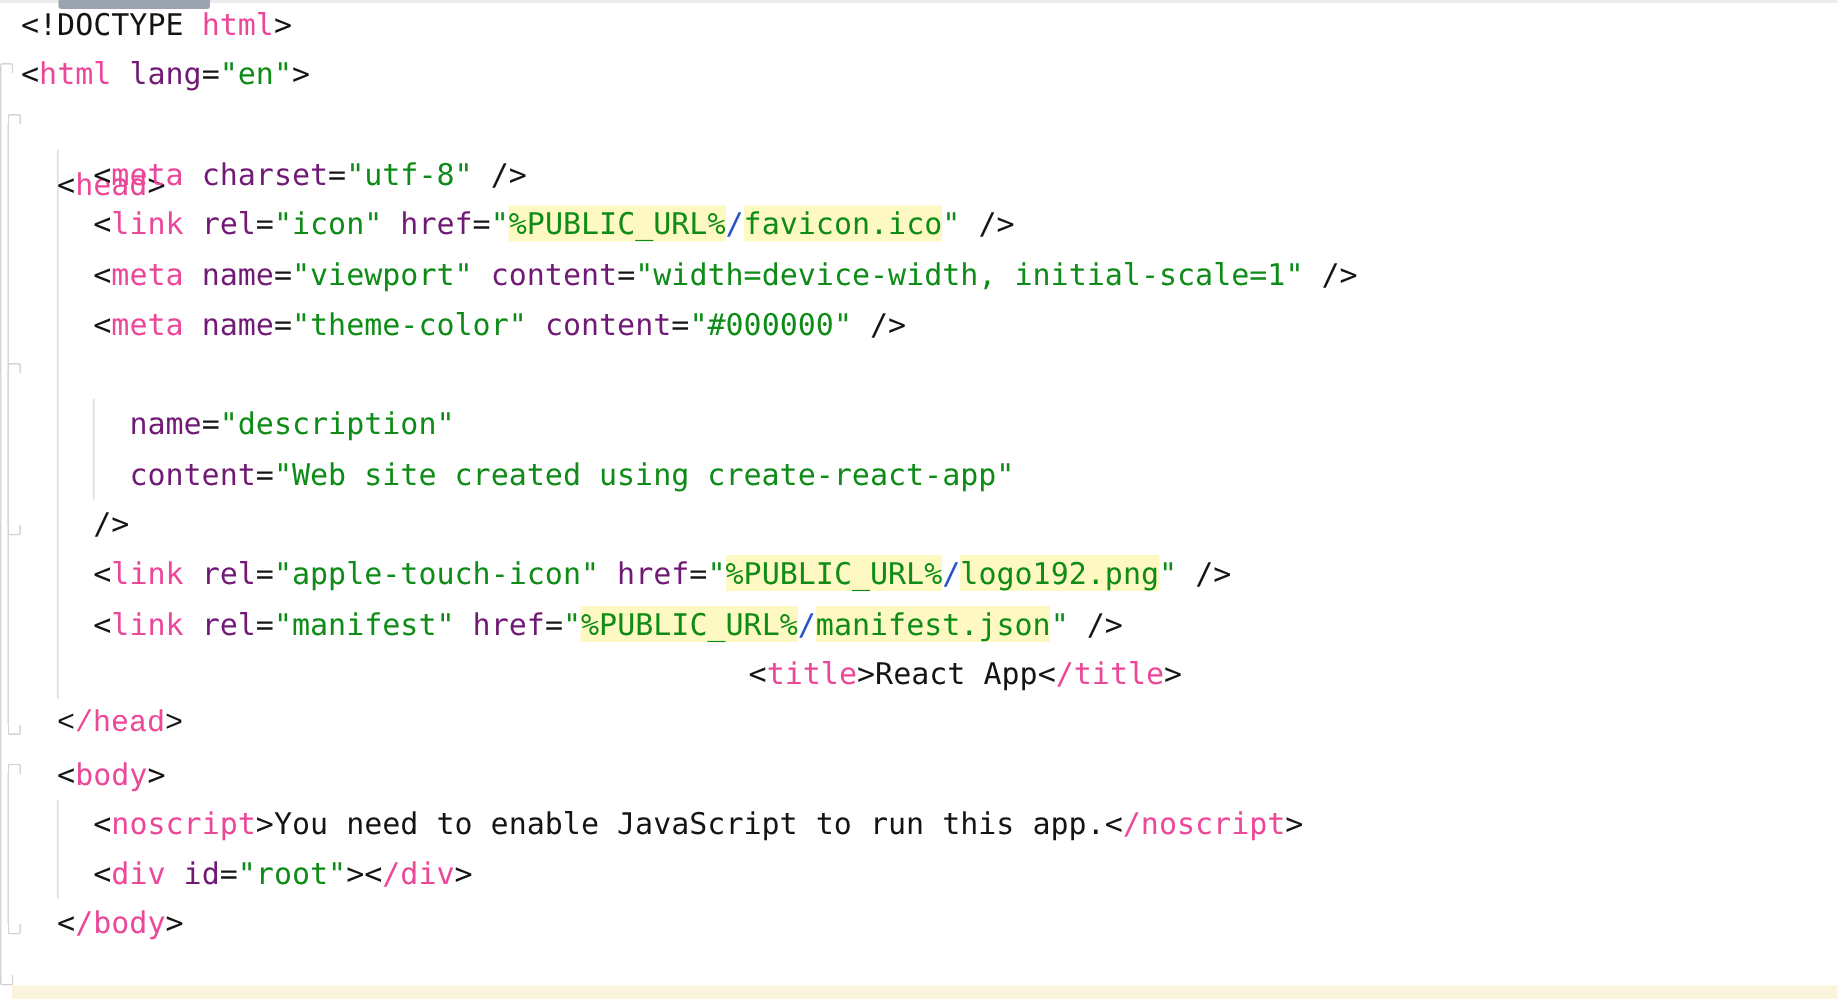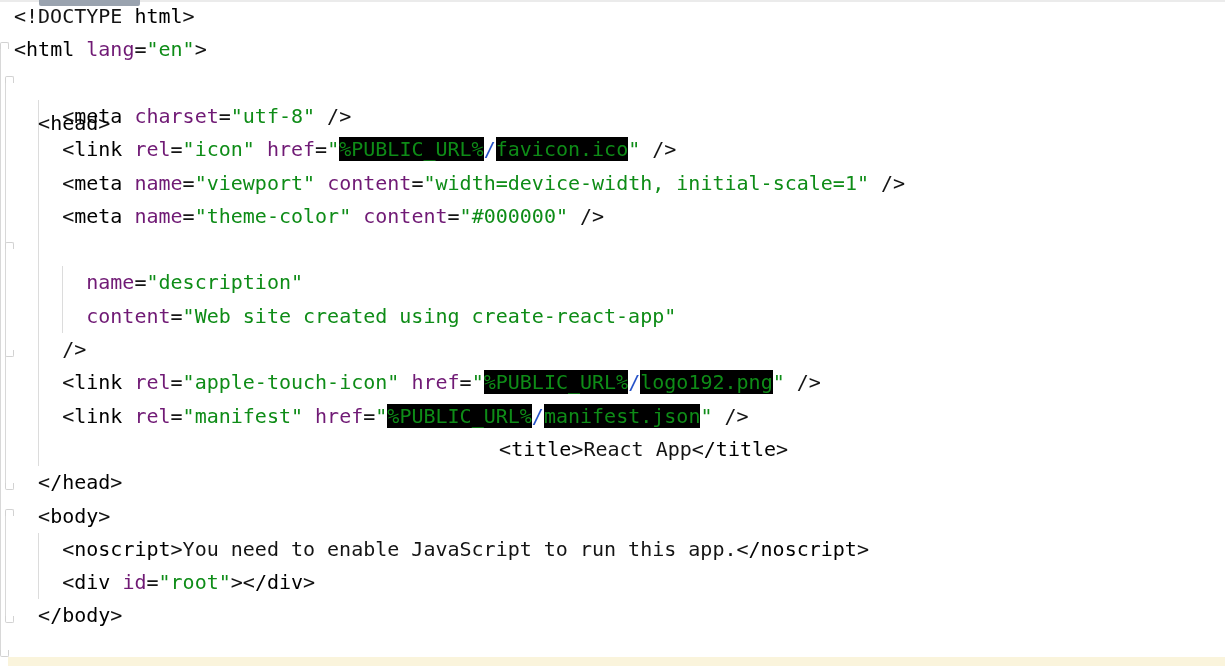--- a/index.html
+++ b/index.html
@@ -12,24 +12,24 @@
     font-size:20px;
   }
   .lines-layer{position:absolute;top:0;left:0;width:100%;height:100%;}
   .code-line{
     position:absolute;
     left:14px;right:0;
     height:33.3px;line-height:33.3px;
     white-space:pre;
   }
   .tk-pln{color:#141414;}
-  .tk-tag{color:#000000;}
+  .tk-tag{color:#ec4899;}
   .tk-att{color:#701a75;}
   .tk-str{color:#0e8c17;}
-  .tk-inj{color:#0e8c17;background:#000000;}
+  .tk-inj{color:#0e8c17;background:#fef9c3;}
   .tk-sl{color:#2653c9;}
   .indent-guide{position:absolute;width:1px;background:#dcdcdc;}
   .fold-stem{position:absolute;width:1px;background:#d8d8d8;}
   .fold-cap{position:absolute;width:9px;height:7px;background:#ffffff;box-sizing:border-box;}
   .fold-cap.start{border:1px solid #d2d2d2;border-bottom:none;border-radius:2px 2px 0 0;}
   .fold-cap.end{border:1px solid #d2d2d2;border-top:none;border-radius:0 0 2px 2px;}
   .hscroll-track{position:absolute;top:0;left:0;width:100%;height:2px;background:#ebebeb;}
   .hscroll-thumb{position:absolute;top:0;left:39px;width:101px;height:6px;background:#9aa3af;border-radius:0 0 2px 2px;}
   .bottom-strip{position:absolute;left:8px;right:0;bottom:0;height:9px;background:#faf4dc;}
 </style>
@@ -65,21 +65,21 @@
       <div class="code-line" style="top: 99.9px;"><span class="tk-pln">    &lt;</span><span class="tk-tag">meta</span><span class="tk-pln"> </span><span class="tk-att">charset</span><span class="tk-pln">=</span><span class="tk-str">"utf-8"</span><span class="tk-pln"> /&gt;</span></div>
       <div class="code-line" style="top: 133.2px;"><span class="tk-pln">    &lt;</span><span class="tk-tag">link</span><span class="tk-pln"> </span><span class="tk-att">rel</span><span class="tk-pln">=</span><span class="tk-str">"icon"</span><span class="tk-pln"> </span><span class="tk-att">href</span><span class="tk-pln">=</span><span class="tk-str">"</span><span class="tk-inj">%PUBLIC_URL%</span><span class="tk-sl">/</span><span class="tk-inj">favicon.ico</span><span class="tk-str">"</span><span class="tk-pln"> /&gt;</span></div>
       <div class="code-line" style="top: 166.5px;"><span class="tk-pln">    &lt;</span><span class="tk-tag">meta</span><span class="tk-pln"> </span><span class="tk-att">name</span><span class="tk-pln">=</span><span class="tk-str">"viewport"</span><span class="tk-pln"> </span><span class="tk-att">content</span><span class="tk-pln">=</span><span class="tk-str">"width=device-width, initial-scale=1"</span><span class="tk-pln"> /&gt;</span></div>
       <div class="code-line" style="top: 199.8px;"><span class="tk-pln">    &lt;</span><span class="tk-tag">meta</span><span class="tk-pln"> </span><span class="tk-att">name</span><span class="tk-pln">=</span><span class="tk-str">"theme-color"</span><span class="tk-pln"> </span><span class="tk-att">content</span><span class="tk-pln">=</span><span class="tk-str">"#000000"</span><span class="tk-pln"> /&gt;</span></div>
       <div class="code-line" style="top: 266.4px;"><span class="tk-pln">      </span><span class="tk-att">name</span><span class="tk-pln">=</span><span class="tk-str">"description"</span></div>
       <div class="code-line" style="top: 299.7px;"><span class="tk-pln">      </span><span class="tk-att">content</span><span class="tk-pln">=</span><span class="tk-str">"Web site created using create-react-app"</span></div>
       <div class="code-line" style="top: 333px;"><span class="tk-pln">    /&gt;</span></div>
       <div class="code-line" style="top: 366.3px;"><span class="tk-pln">    &lt;</span><span class="tk-tag">link</span><span class="tk-pln"> </span><span class="tk-att">rel</span><span class="tk-pln">=</span><span class="tk-str">"apple-touch-icon"</span><span class="tk-pln"> </span><span class="tk-att">href</span><span class="tk-pln">=</span><span class="tk-str">"</span><span class="tk-inj">%PUBLIC_URL%</span><span class="tk-sl">/</span><span class="tk-inj">logo192.png</span><span class="tk-str">"</span><span class="tk-pln"> /&gt;</span></div>
       <div class="code-line" style="top: 399.6px;"><span class="tk-pln">    &lt;</span><span class="tk-tag">link</span><span class="tk-pln"> </span><span class="tk-att">rel</span><span class="tk-pln">=</span><span class="tk-str">"manifest"</span><span class="tk-pln"> </span><span class="tk-att">href</span><span class="tk-pln">=</span><span class="tk-str">"</span><span class="tk-inj">%PUBLIC_URL%</span><span class="tk-sl">/</span><span class="tk-inj">manifest.json</span><span class="tk-str">"</span><span class="tk-pln"> /&gt;</span></div>
       <div class="code-line" style="top: 432.9px; text-align: center;"><span class="tk-pln">    &lt;</span><span class="tk-tag">title</span><span class="tk-pln">&gt;React App&lt;</span><span class="tk-tag">/title</span><span class="tk-pln">&gt;</span></div>
-      <div class="code-line" style="top: 466.2px;"><span class="tk-pln">  &lt;</span><span class="tk-tag">/head</span><span class="tk-pln">&gt;</span></div>
+      <div class="code-line" style="top: 466.2px; font-family: Liberation Mono, monospace;"><span class="tk-pln">  &lt;</span><span class="tk-tag">/head</span><span class="tk-pln">&gt;</span></div>
       <div class="code-line" style="top: 499.5px;"><span class="tk-pln">  &lt;</span><span class="tk-tag">body</span><span class="tk-pln">&gt;</span></div>
       <div class="code-line" style="top: 532.8px;"><span class="tk-pln">    &lt;</span><span class="tk-tag">noscript</span><span class="tk-pln">&gt;You need to enable JavaScript to run this app.&lt;</span><span class="tk-tag">/noscript</span><span class="tk-pln">&gt;</span></div>
       <div class="code-line" style="top: 566.1px;"><span class="tk-pln">    &lt;</span><span class="tk-tag">div</span><span class="tk-pln"> </span><span class="tk-att">id</span><span class="tk-pln">=</span><span class="tk-str">"root"</span><span class="tk-pln">&gt;&lt;</span><span class="tk-tag">/div</span><span class="tk-pln">&gt;</span></div>
       <div class="code-line" style="top: 599.4px;"><span class="tk-pln">  &lt;</span><span class="tk-tag">/body</span><span class="tk-pln">&gt;</span></div>
       <div class="code-line" style="top: 653px;"><span class="tk-pln">&lt;</span><span class="tk-tag">/html</span><span class="tk-pln">&gt;</span></div>
     </div>
   <div class="bottom-strip"></div>
 </div>
 
 </body></html>

